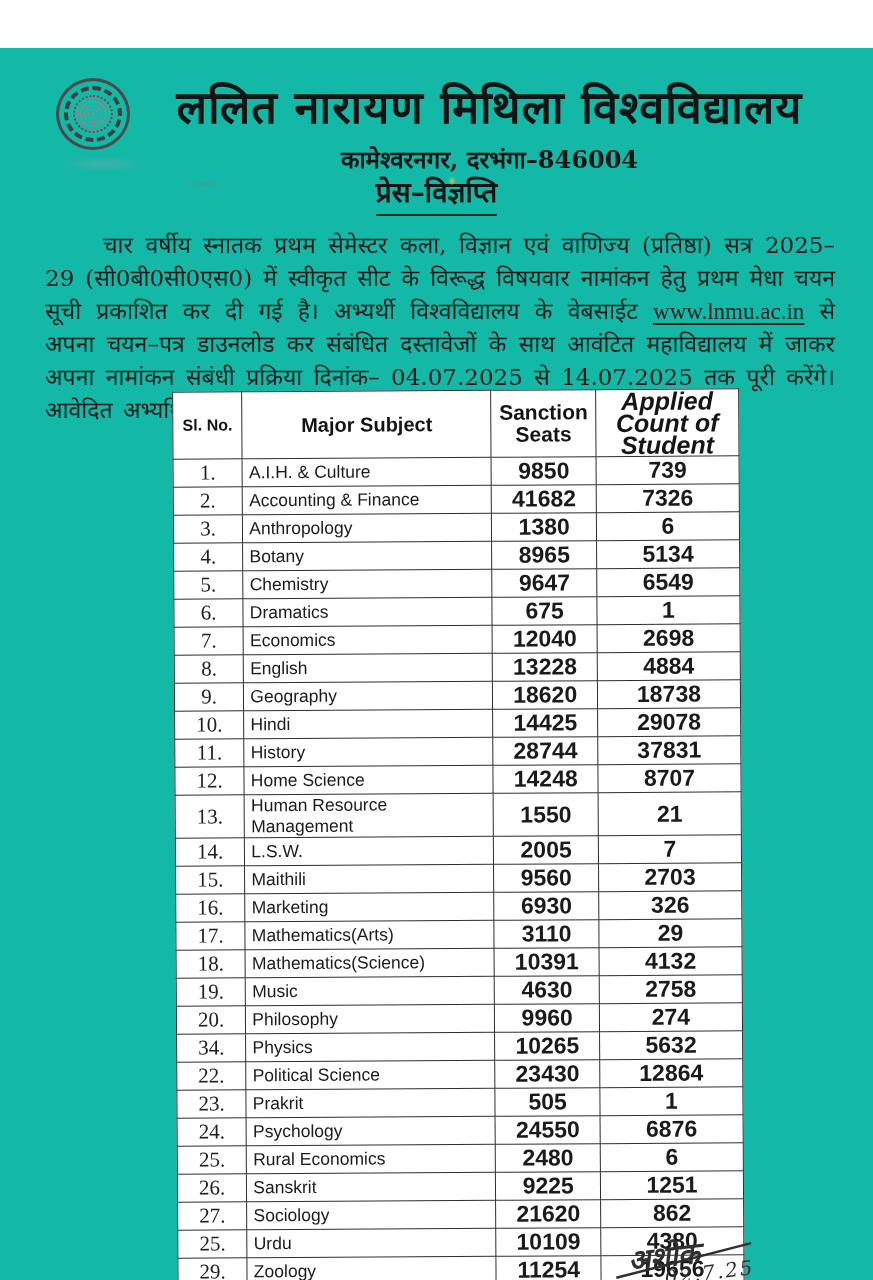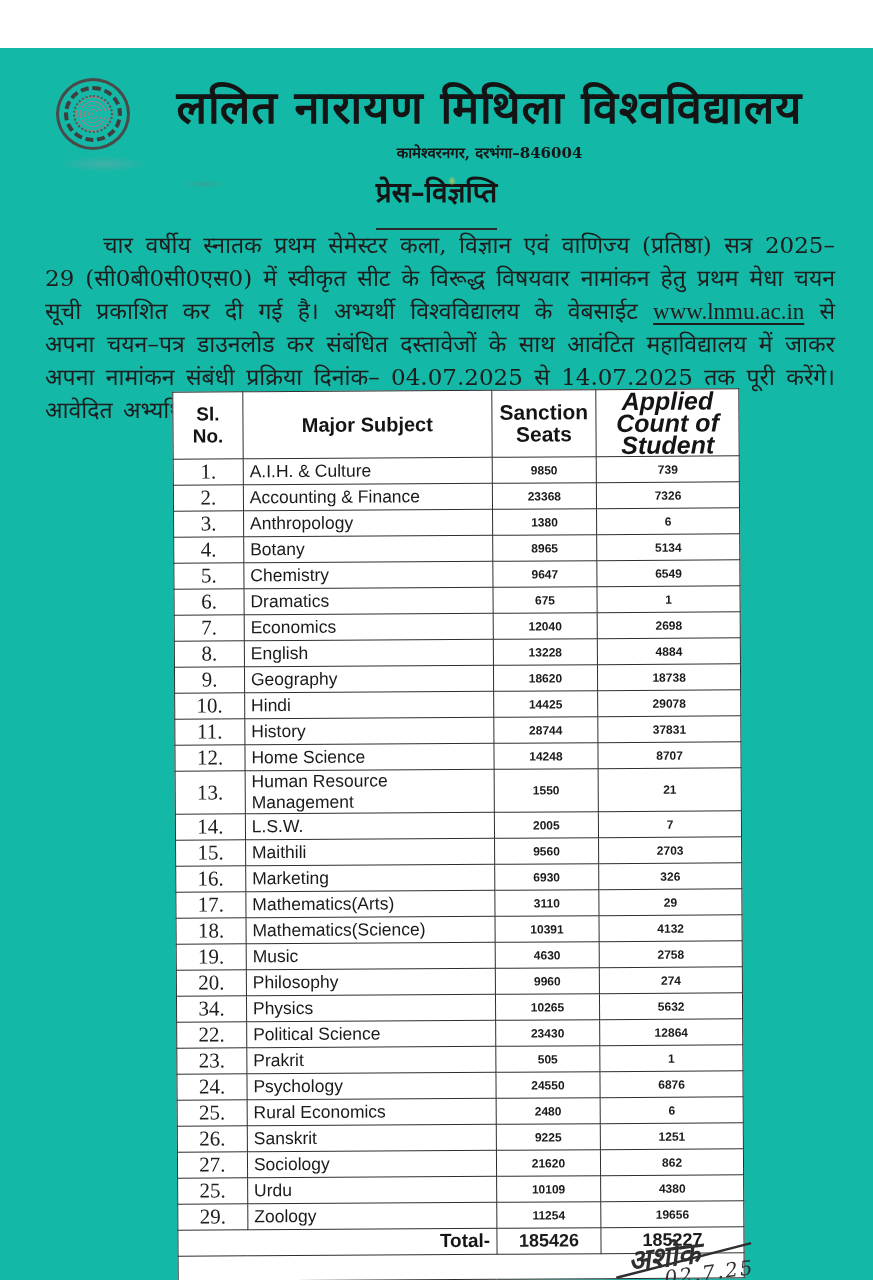--- a/index.html
+++ b/index.html
@@ -40,32 +40,32 @@
   }
   .uni-name{
     font-family:"DejaVu Serif", serif;
     font-size:45px;font-weight:bold;line-height:52px;
     letter-spacing:1px;color:#141414;
     white-space:nowrap;
   }
   .uni-address{
     margin-top:8px;
     font-family:"DejaVu Serif", serif;
-    font-size:15px;font-weight:bold;color:#161616;
+    font-size:24px;font-weight:bold;color:#161616;
   }
   .doc-title-wrap{
     position:absolute;left:20px;right:20px;top:124px;
     text-align:center;
   }
   .doc-title{
     display:inline-block;
     font-family:"DejaVu Serif", serif;
     font-size:28px;font-weight:bold;color:#151515;
     border-bottom:2px solid #2a2a2a;
-    padding-bottom:18px;
+    padding-bottom:4px;
   }
 
   
   .para{
     position:absolute;left:45px;right:38px;top:158px;
     font-family:"DejaVu Serif", serif;
     font-size:23px;line-height:33px;
     text-align:justify;text-indent:58px;
     color:#1d1d1d;
     word-spacing:3px;
@@ -85,39 +85,39 @@
   table.subjects{
     border-collapse:collapse;
     width:567px;
     background:#fff;
   }
   table.subjects th, table.subjects td{
     border:1.6px solid #2e2e2e;
     padding:0 6px;
     vertical-align:middle;
   }
-  th.col-sl{width:62px;font-size:19px;border-radius:26px;}
+  th.col-sl{width:62px;font-size:16px;border-radius:26px;}
   th.col-subject{width:248px;font-size:20px;}
   th.col-sanction{width:92px;font-size:21px;}
   th.col-applied{width:137px;font-size:25px;font-style:italic;}
   table.subjects th{
     height:47px;text-align:center;font-weight:bold;color:#141414;
     line-height:22px;
   }
   table.subjects td{height:24.5px;}
   td.col-sl{
     text-align:center;
     font-family:"Liberation Serif", serif;
     font-size:21px;color:#202020;
   }
   td.col-subject{
     text-align:left;font-size:17.5px;padding-left:12px;color:#1a1a1a;
   }
   td.col-sanction, td.col-applied{
-    text-align:center;font-size:12px;font-weight:600;color:#1a1a1a;
+    text-align:center;font-size:23px;font-weight:600;color:#1a1a1a;
   }
   tr.total-row td{font-weight:bold;}
   td.total-label{
     text-align:right;font-size:19px;padding-right:10px;color:#141414;
   }
   td.total-num{text-align:center;font-size:18px;}
   td.filler{height:20px;border-top:1.6px solid #2e2e2e;}
 
   
   .sign-block{
@@ -207,21 +207,21 @@
       <tbody>
           <tr>
             <td class="col-sl">1.</td>
             <td class="col-subject">A.I.H. &amp; Culture</td>
             <td class="col-sanction">9850</td>
             <td class="col-applied">739</td>
           </tr>
           <tr>
             <td class="col-sl">2.</td>
             <td class="col-subject">Accounting &amp; Finance</td>
-            <td class="col-sanction">23368</td>
+            <td class="col-sanction">41682</td>
             <td class="col-applied">7326</td>
           </tr>
           <tr>
             <td class="col-sl">3.</td>
             <td class="col-subject">Anthropology</td>
             <td class="col-sanction">1380</td>
             <td class="col-applied">6</td>
           </tr>
           <tr>
             <td class="col-sl">4.</td>

